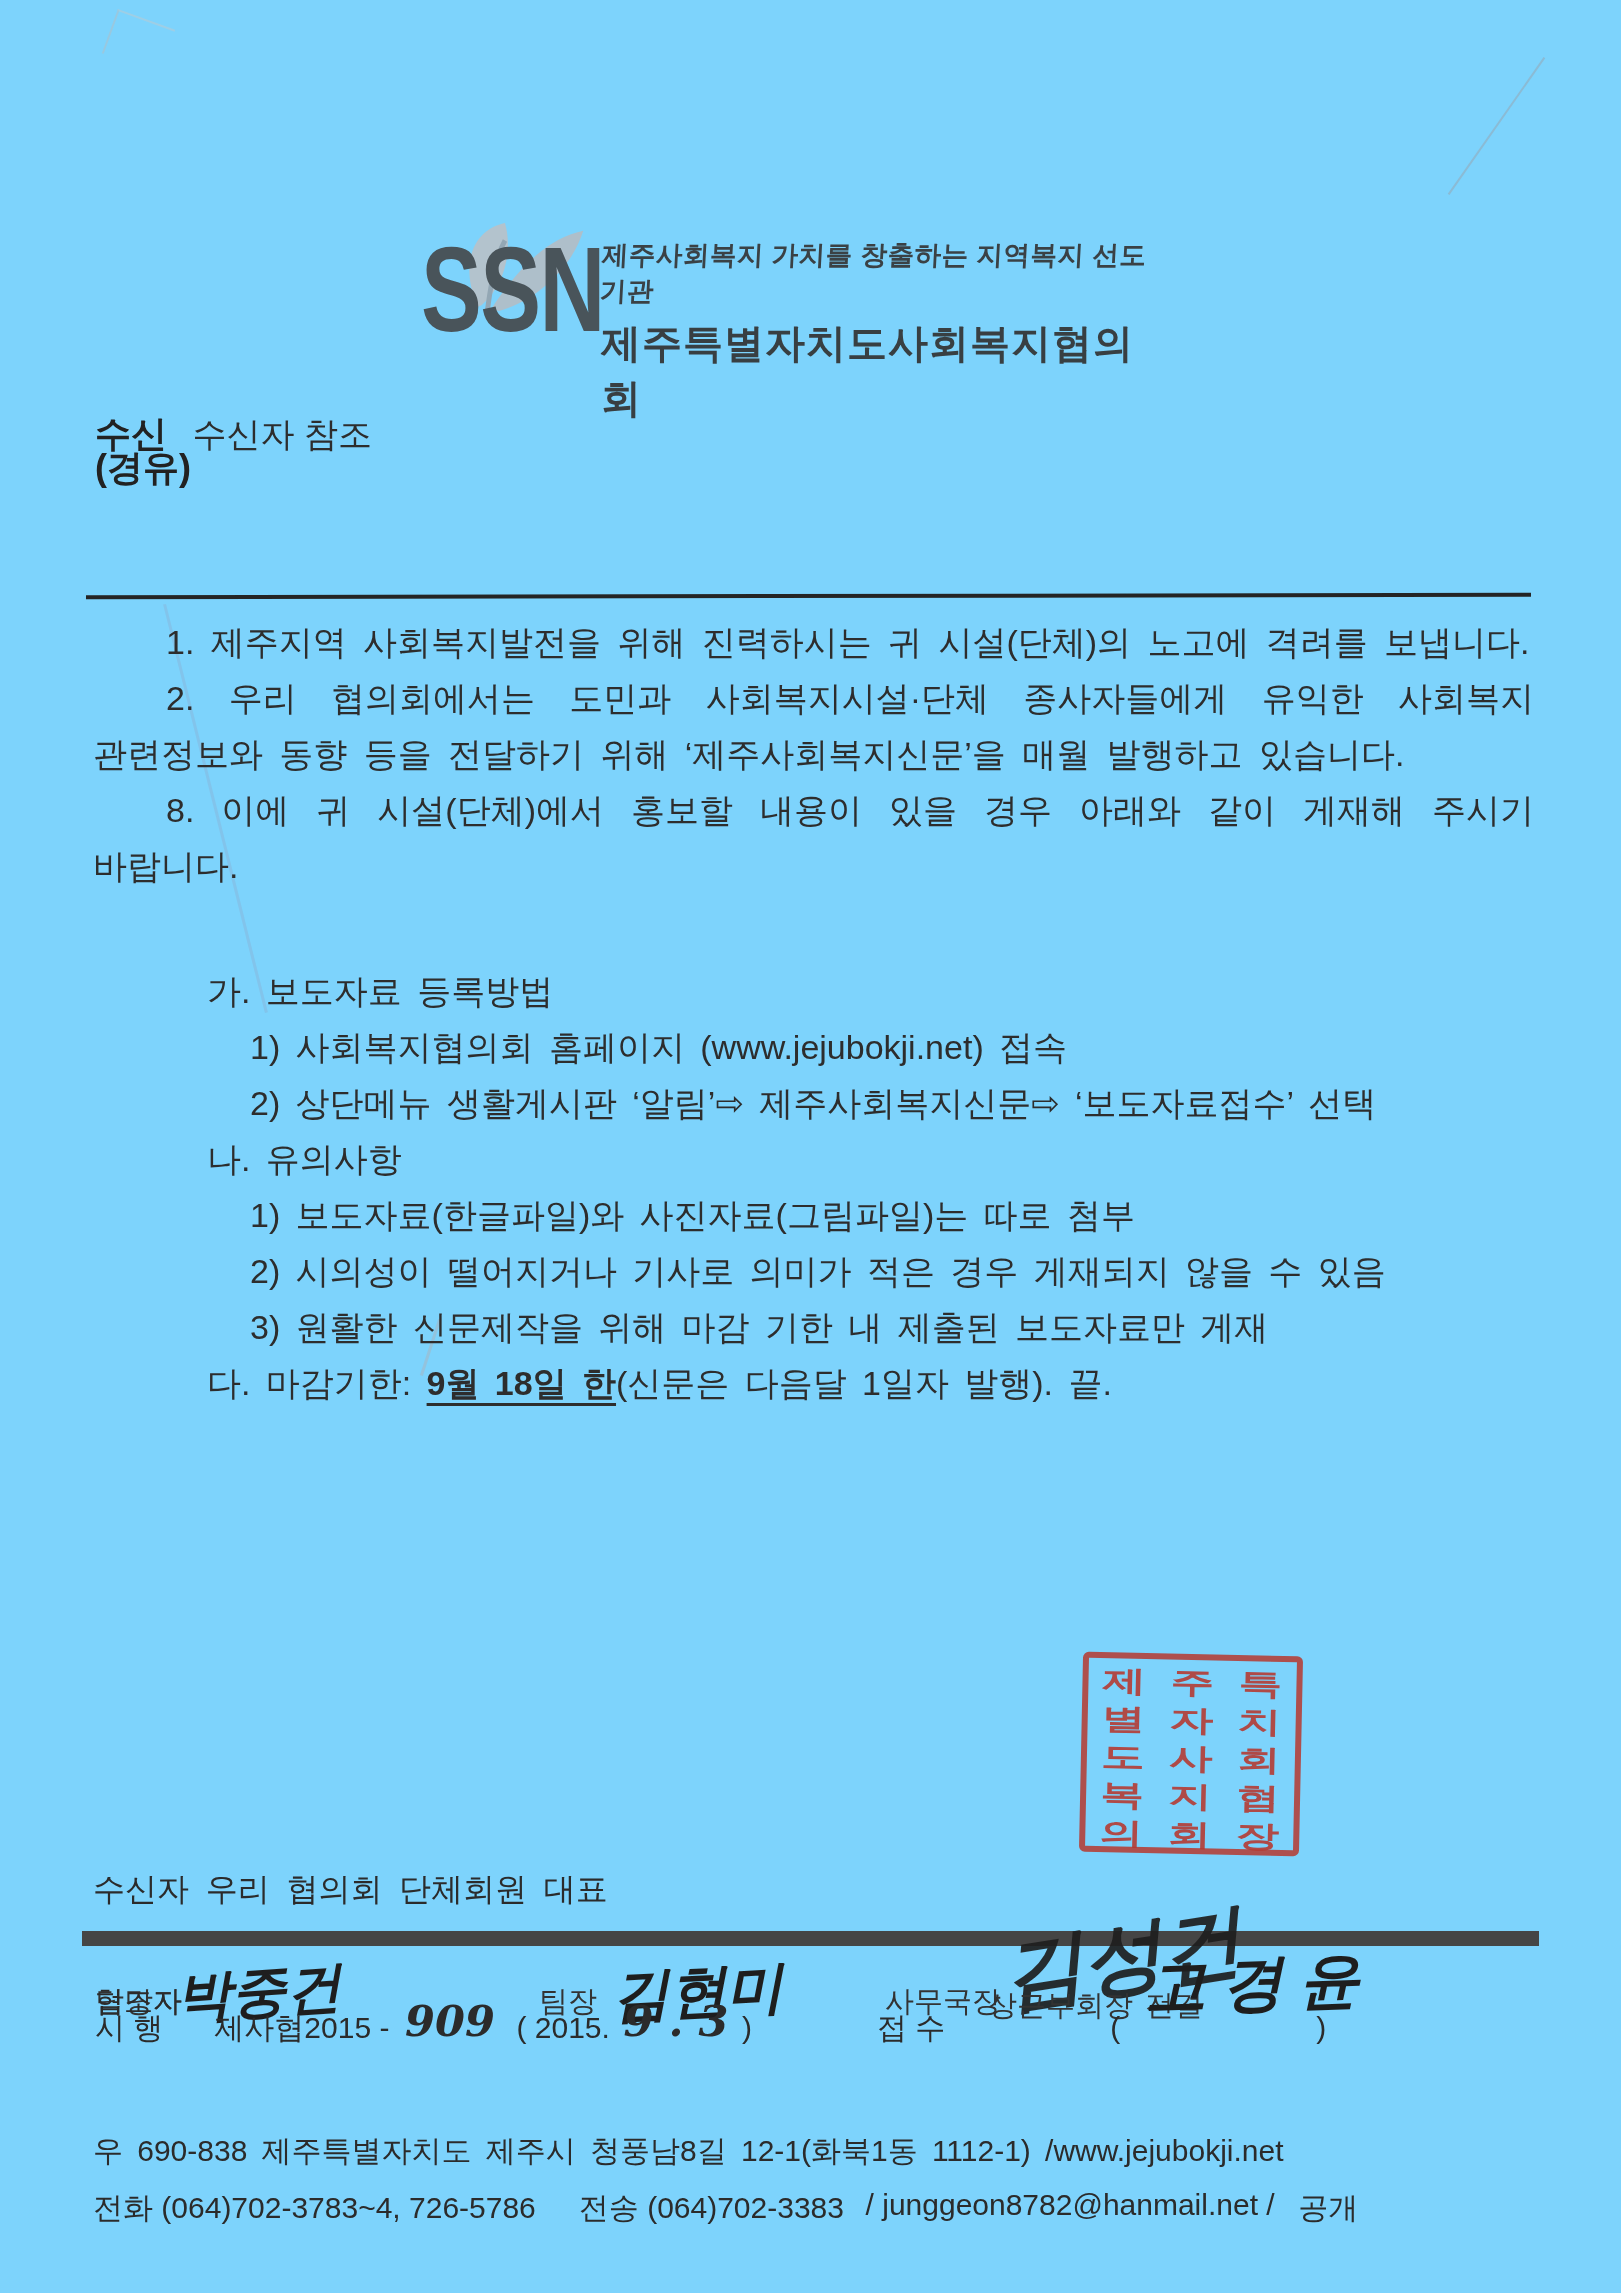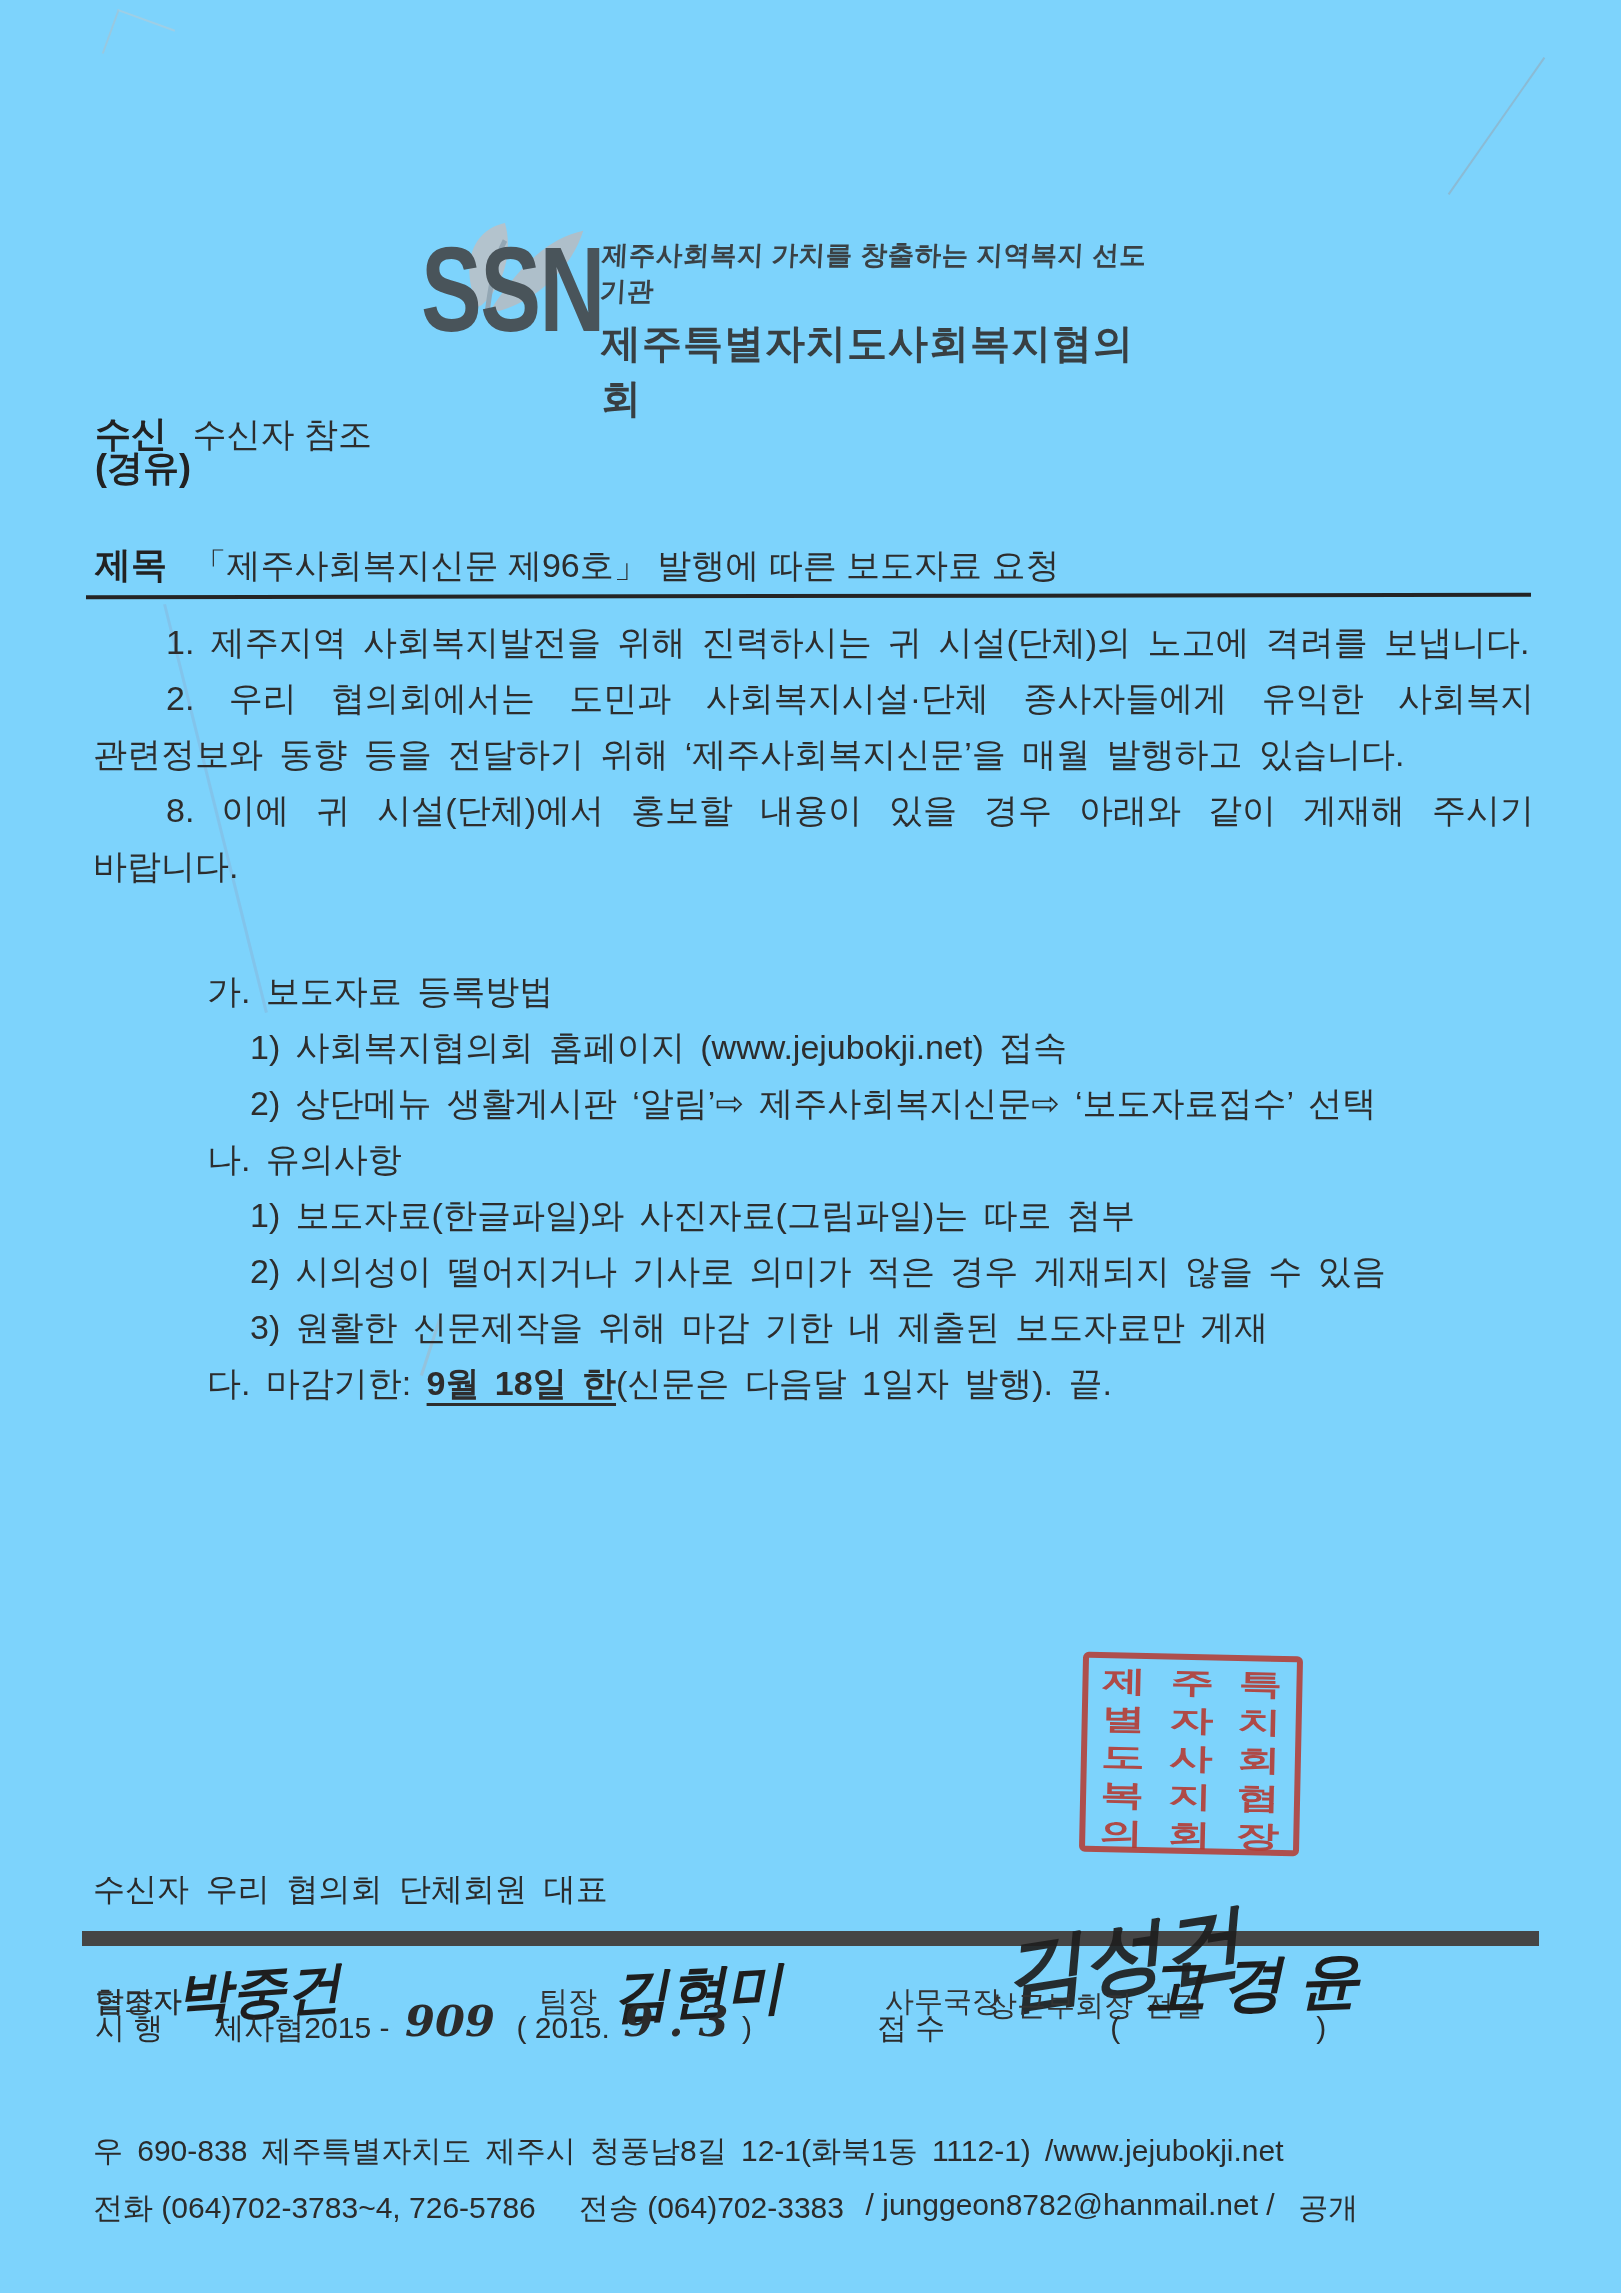--- a/index.html
+++ b/index.html
@@ -105,24 +105,20 @@
     </div>
   </div>
 
   <div class="meta-row row-recv">
     <span class="meta-label">수신</span>
     <span class="meta-value">수신자 참조</span>
   </div>
   <div class="meta-row row-via">
     <span class="meta-label">(경유)</span>
   </div>
-  <div class="meta-row row-subj">
-    <span class="meta-label">제목</span>
-    <span class="meta-value">「제주사회복지신문 제96호」 발행에 따른 보도자료 요청</span>
-  </div>
   <div class="title-rule"></div>
 
   <div class="body-text">
     <p>1. 제주지역 사회복지발전을 위해 진력하시는 귀 시설(단체)의 노고에 격려를 보냅니다.</p>
     <p>2. 우리 협의회에서는 도민과 사회복지시설·단체 종사자들에게 유익한 사회복지 관련정보와 동향 등을 전달하기 위해 ‘제주사회복지신문’을 매월 발행하고 있습니다.</p>
     <p>8. 이에 귀 시설(단체)에서 홍보할 내용이 있을 경우 아래와 같이 게재해 주시기 바랍니다.</p>
     <div class="list">
       <p class="lv1">가. 보도자료 등록방법</p>
       <p class="lv2">1) 사회복지협의회 홈페이지 (www.jejubokji.net) 접속</p>
       <p class="lv2">2) 상단메뉴 생활게시판 ‘알림’⇨ 제주사회복지신문⇨ ‘보도자료접수’ 선택</p>

